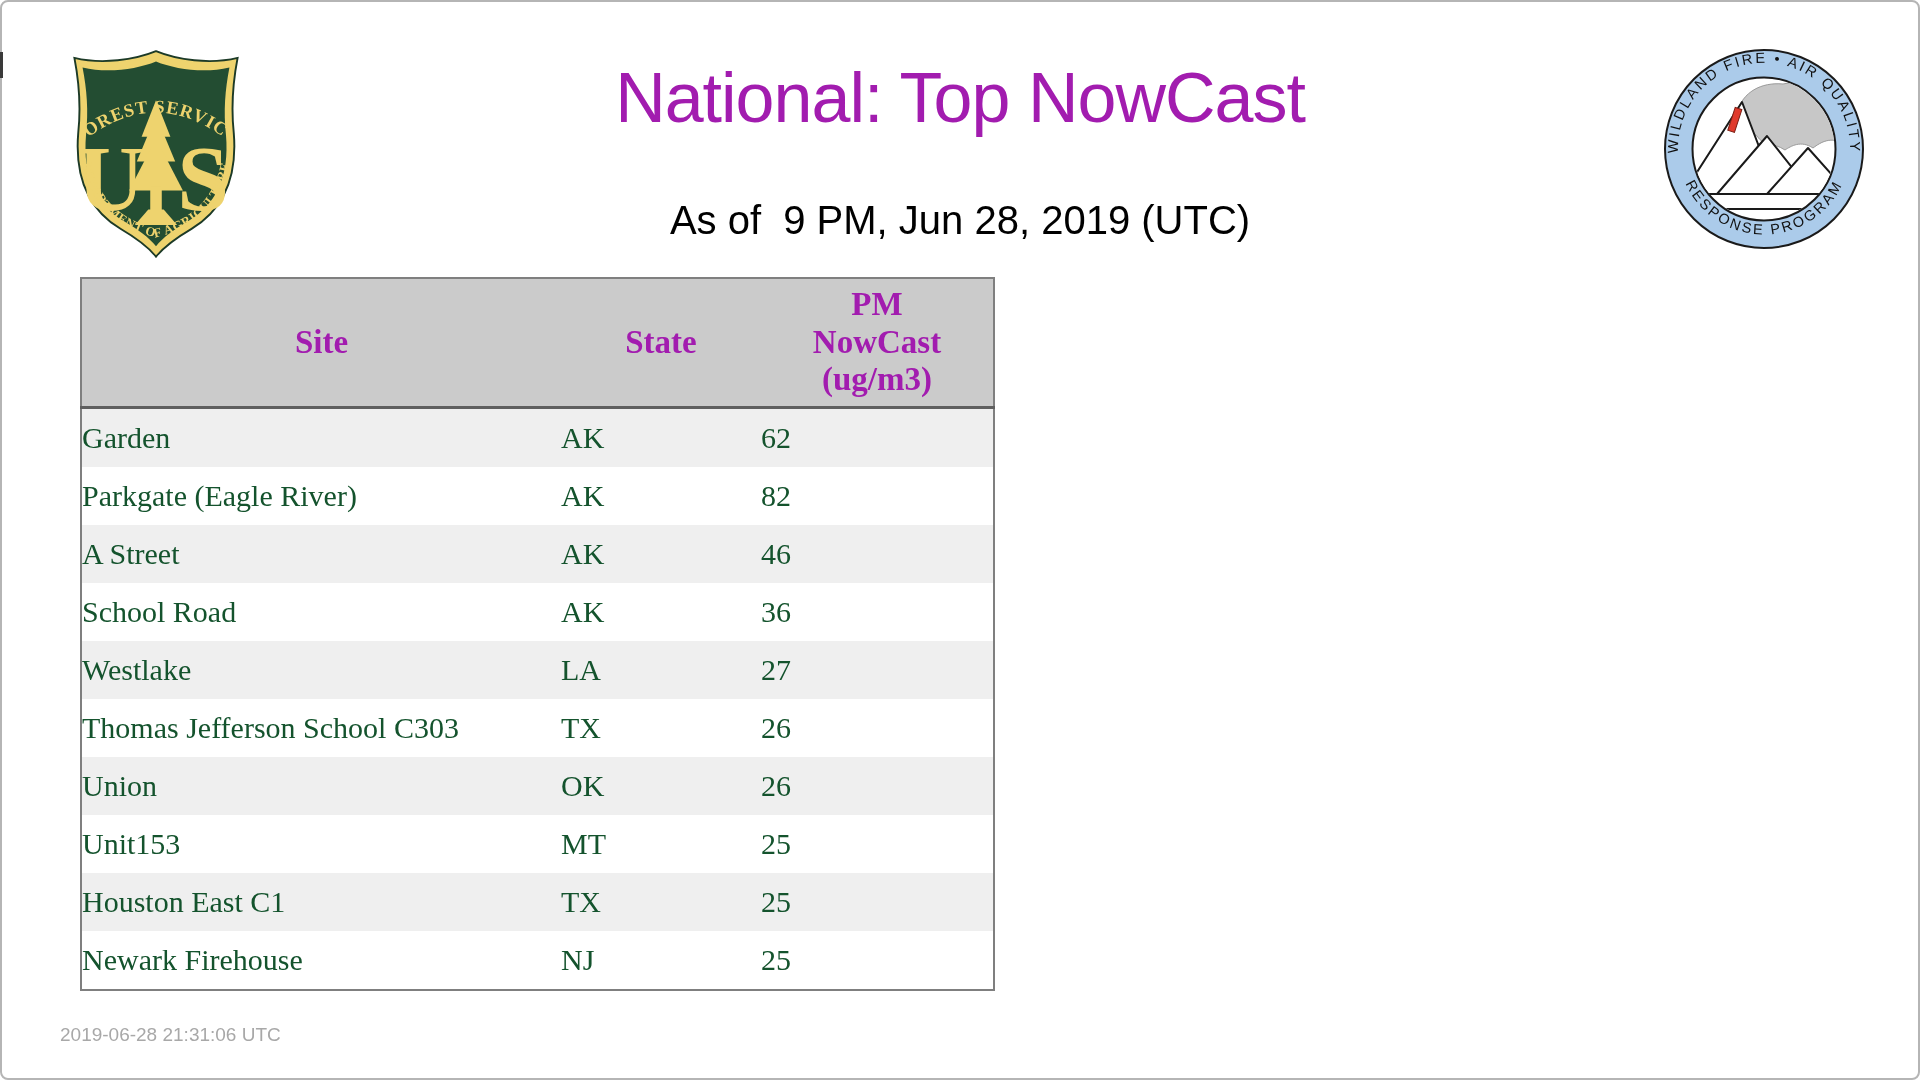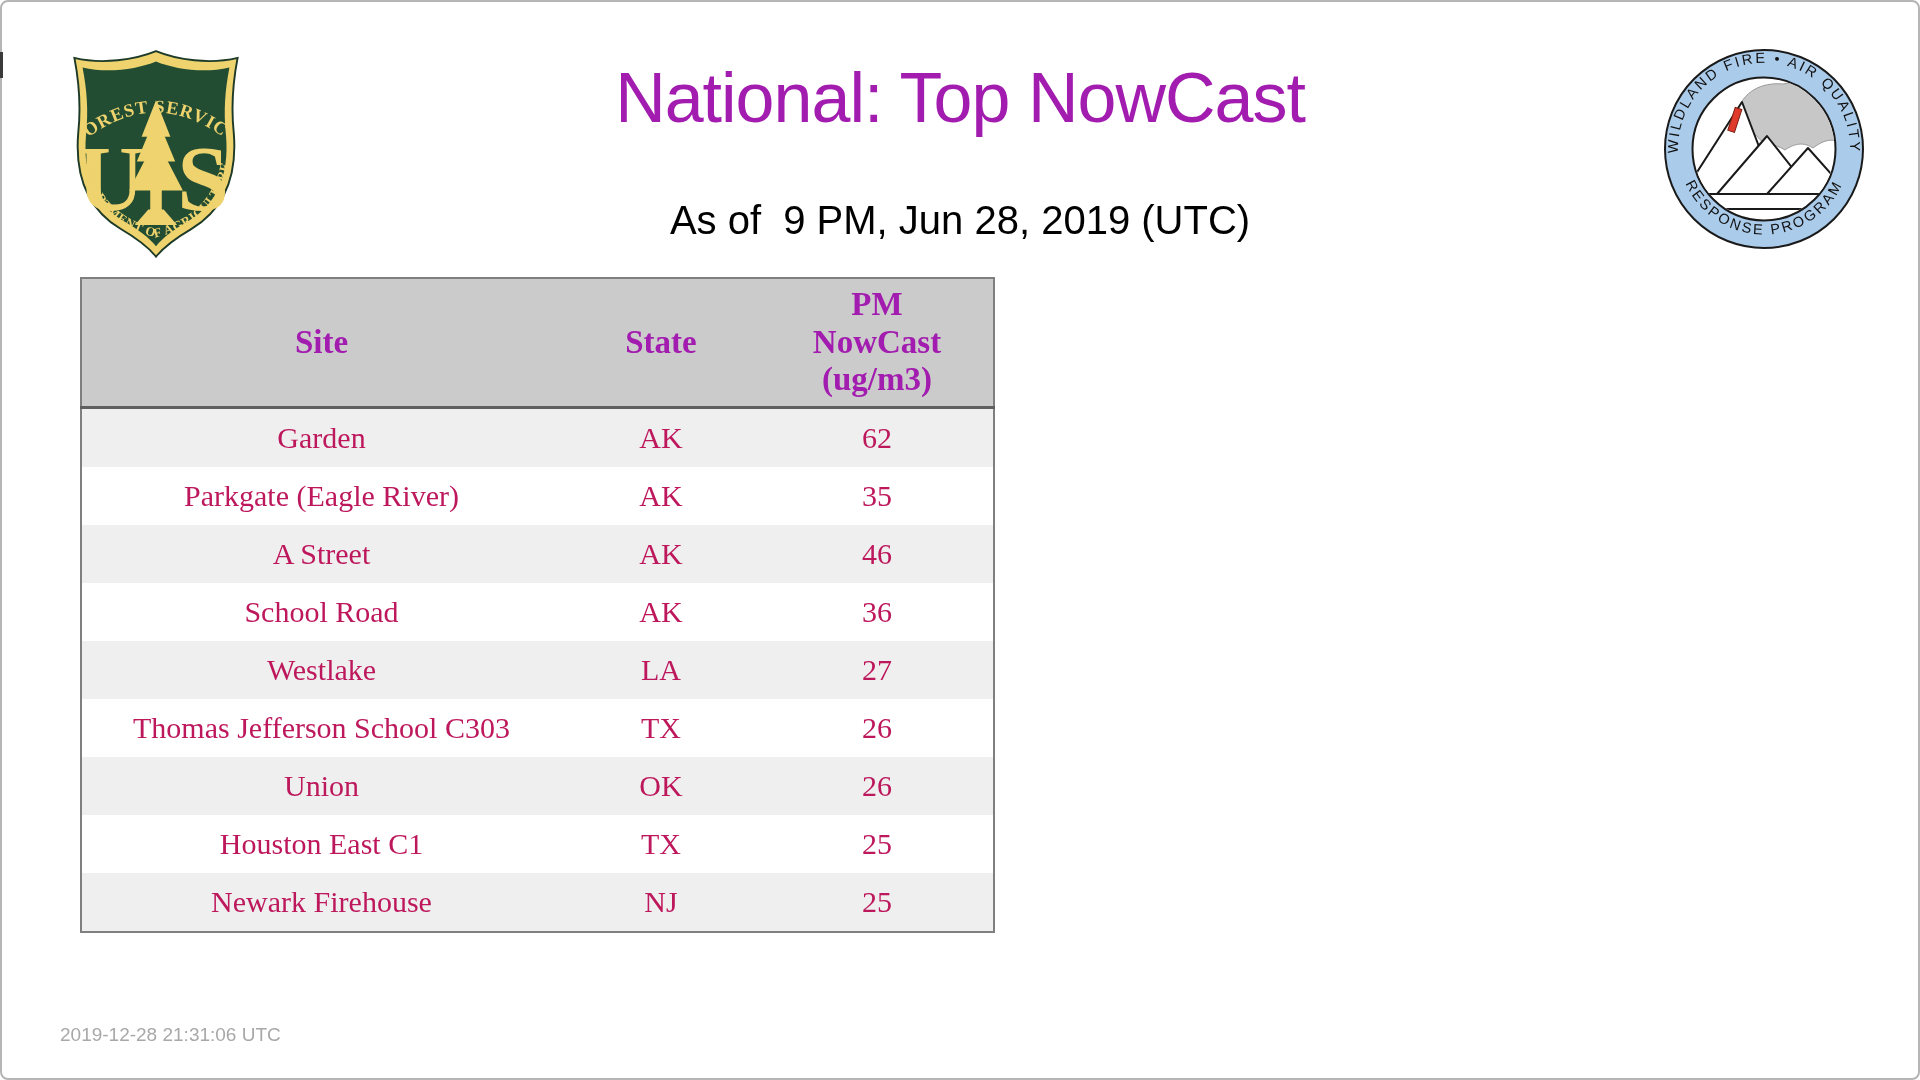--- a/index.html
+++ b/index.html
@@ -66,22 +66,22 @@
   table.nowcast th{
     background:var(--header-bg,#cbcbcb);
     height:127px;
     font-size:33px;font-weight:bold;color:#a21caf;
     text-align:center;vertical-align:middle;
     border-bottom:3px solid var(--header-rule,#5f5f5f);
     padding:0;line-height:1.15;
   }
   table.nowcast td{
     height:58px;
-    font-size:30px;color:#be185d;
-    text-align:center;vertical-align:middle;
+    font-size:30px;color:#14532d;
+    vertical-align:middle;
     padding:0;
   }
   table.nowcast tbody tr:nth-child(odd){background:var(--alt-row-bg,#efefef);}
   table.nowcast tbody tr:nth-child(even){background:#ffffff;}
 
   .timestamp{
     position:absolute;left:60px;top:1024px;
     font-size:19px;color:var(--timestamp-gray,#a8a8a8);
   }
 </style>
@@ -171,21 +171,21 @@
   <tbody>
   <tr>
     <td>Garden</td>
     <td>AK</td>
     <td>62</td>
   </tr>
 
   <tr>
     <td>Parkgate (Eagle River)</td>
     <td>AK</td>
-    <td>35</td>
+    <td>82</td>
   </tr>
 
   <tr>
     <td>A Street</td>
     <td>AK</td>
     <td>46</td>
   </tr>
 
   <tr>
     <td>School Road</td>
@@ -204,28 +204,33 @@
     <td>TX</td>
     <td>26</td>
   </tr>
 
   <tr>
     <td>Union</td>
     <td>OK</td>
     <td>26</td>
   </tr>
 
+  <tr>
+    <td>Unit153</td>
+    <td>MT</td>
+    <td>25</td>
+  </tr>
 
   <tr>
     <td>Houston East C1</td>
     <td>TX</td>
     <td>25</td>
   </tr>
 
   <tr>
     <td>Newark Firehouse</td>
     <td>NJ</td>
     <td>25</td>
   </tr>
 </tbody>
 </table>
 
-<div class="timestamp">2019-12-28 21:31:06 UTC</div>
+<div class="timestamp">2019-06-28 21:31:06 UTC</div>
 
 </body></html>

